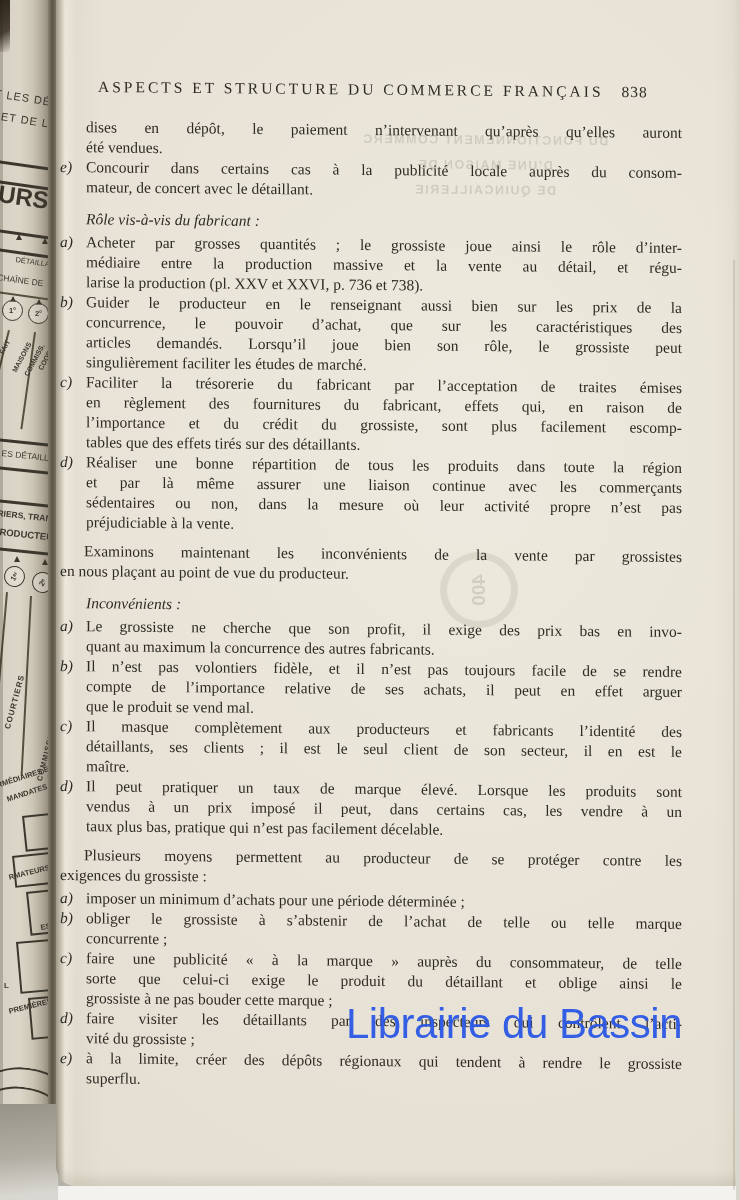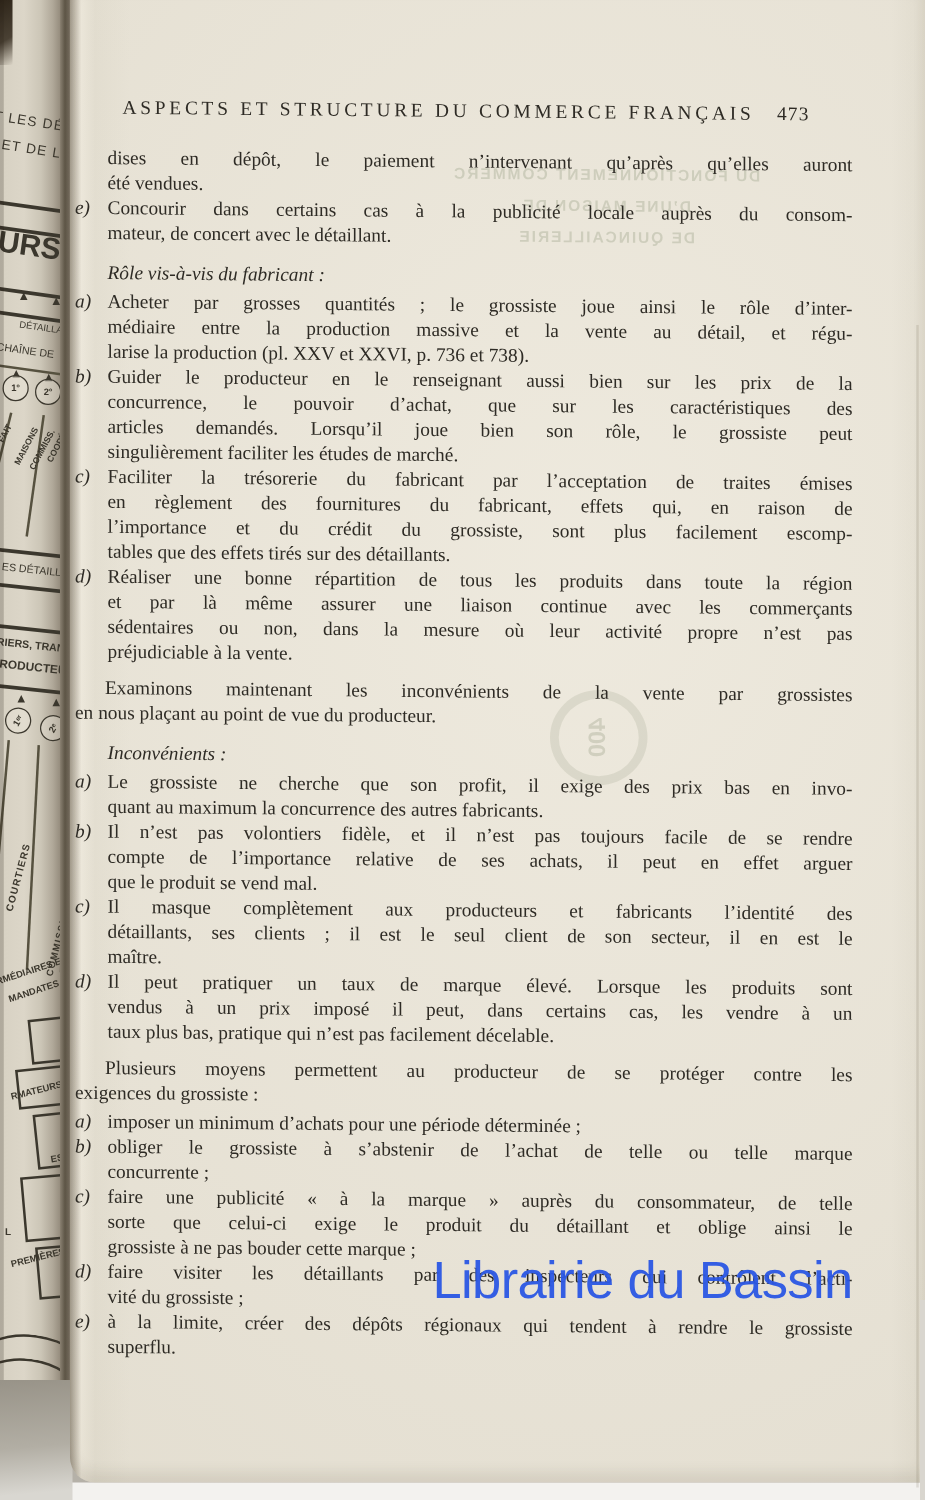--- a/index.html
+++ b/index.html
@@ -166,21 +166,21 @@
         <div>DU FONCTIONNEMENT COMMERC</div>
         <div>D’UNE MAISON DE</div>
         <div>DE QUINCAILLERIE</div>
       </div>
     <div id="ghost-circle">
       <span>400</span>
     </div>
 
     <div id="pg-header">
       <span id="pg-title">ASPECTS ET STRUCTURE DU COMMERCE FRANÇAIS</span>
-      <span id="pg-num">473</span>
+      <span id="pg-num">838</span>
     </div>
 
     <div id="text-col">
         <div class="block cont">
           <div class="ln">dises en dépôt, le paiement n’intervenant qu’après qu’elles auront</div>
           <div class="ln last">été vendues.</div>
         </div>
         <div class="block item">
           <span class="lbl">e)</span>
           <div class="ln">Concourir dans certains cas à la publicité locale auprès du consom-</div>

